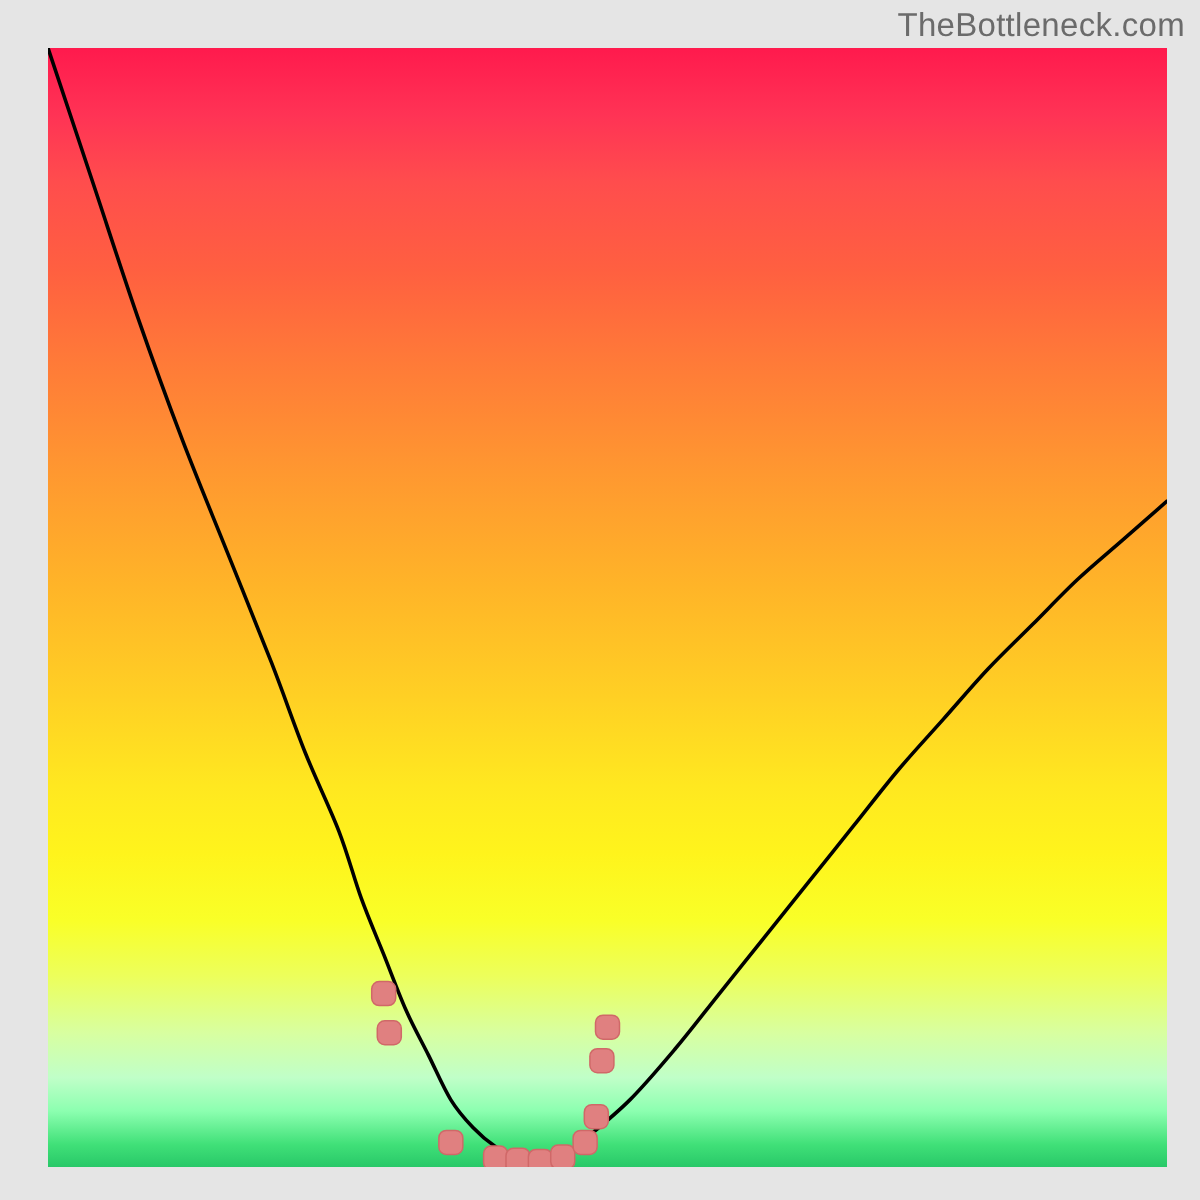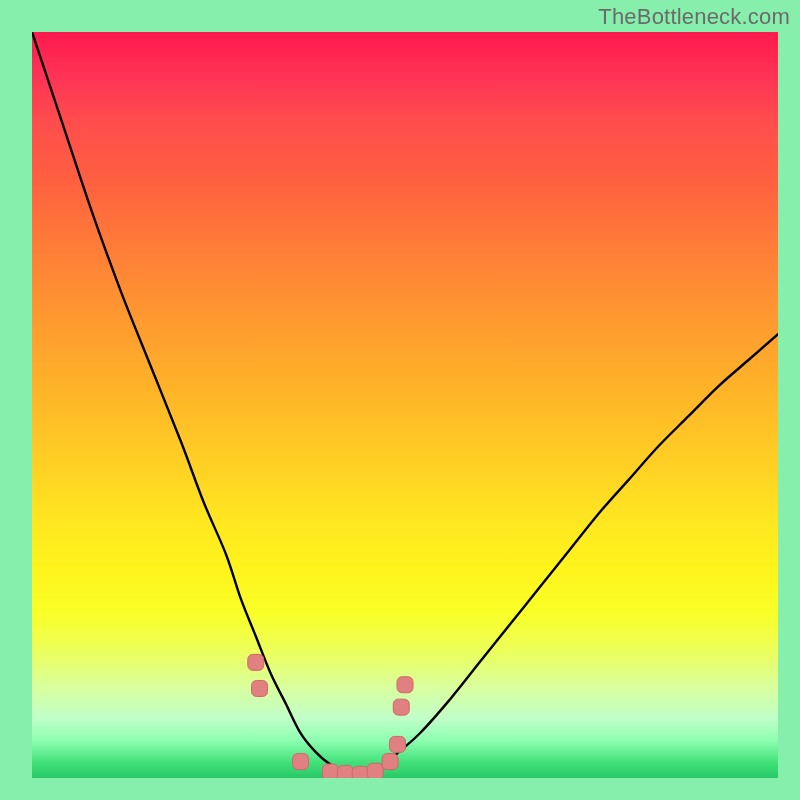--- a/index.html
+++ b/index.html
@@ -8,21 +8,21 @@
     width: 800px;
     height: 800px;
     overflow: hidden;
     background: #000;
     font-family: Arial, Helvetica, sans-serif;
   }
   .frame {
     position: relative;
     width: 800px;
     height: 800px;
-    background: #86efac;
+    background: #e5e5e5;
   }
   .plot-area {
     position: absolute;
     left: 32px;
     top: 32px;
     width: 746px;
     height: 746px;
     background: linear-gradient(
       to bottom,
       #ff1a4d 0%,

